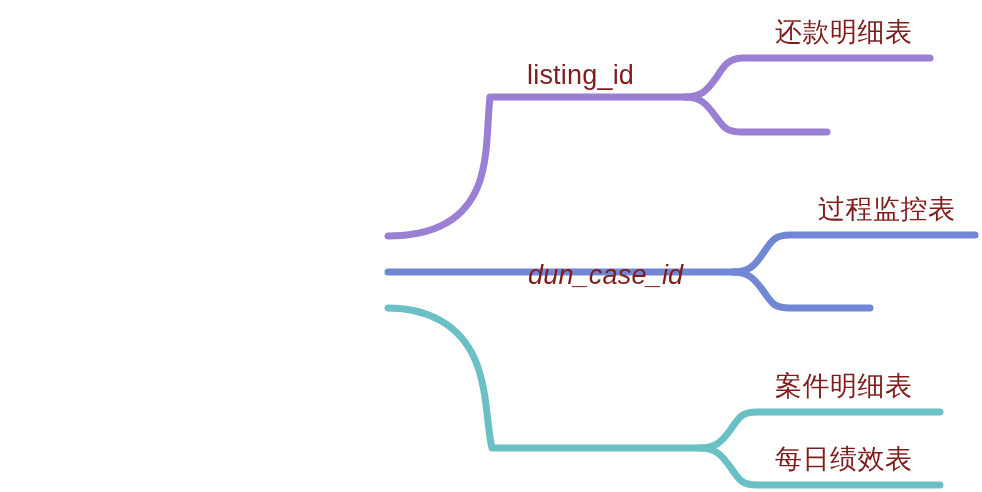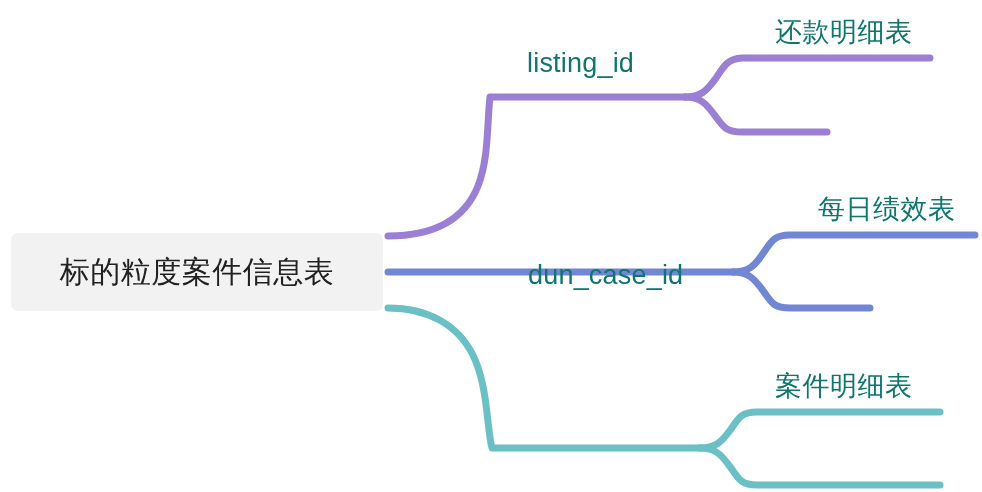--- a/index.html
+++ b/index.html
@@ -39,27 +39,28 @@
   }
   .root-label {
     font-size: 30px;
     color: #212121;
     letter-spacing: 0.5px;
     line-height: 1;
     white-space: nowrap;
   }
   .node-label {
     position: absolute;
-    color: #0f766e;
+    color: #7f1d1d;
     white-space: nowrap;
     line-height: 1;
   }
   .label-branch {
     font-size: 27px;
     letter-spacing: 0.2px;
+    margin-top: 12px;
   }
   .label-leaf-cn {
     font-size: 27px;
     letter-spacing: 0.5px;
   }
 </style>
 </head>
 <body>
 
 <div id="canvas" style="background: rgb(255, 255, 255);">
@@ -72,29 +73,27 @@
 
     <path d="M 388 272 L 733 272" fill="none" stroke="#7187d6" stroke-width="7" stroke-linecap="round" stroke-linejoin="round"></path>
     <path d="M 733 272 C 748 272 754 267 764 252 C 772 240 775 235 790 235 L 975 235" fill="none" stroke="#7187d6" stroke-width="7" stroke-linecap="round" stroke-linejoin="round"></path>
     <path d="M 733 272 C 748 272 754 278 764 292 C 772 304 775 308 790 308 L 870 308" fill="none" stroke="#7187d6" stroke-width="7" stroke-linecap="round" stroke-linejoin="round"></path>
 
     <path d="M 388 308 C 424 308 460 322 476 362 C 488 392 487 430 492 448 L 700 448" fill="none" stroke="#6bc0c6" stroke-width="7" stroke-linecap="round" stroke-linejoin="round"></path>
     <path d="M 700 448 C 715 448 721 443 731 429 C 739 417 742 412 757 412 L 940 412" fill="none" stroke="#6bc0c6" stroke-width="7" stroke-linecap="round" stroke-linejoin="round"></path>
     <path d="M 700 448 C 715 448 721 454 731 468 C 739 480 742 485 757 485 L 940 485" fill="none" stroke="#6bc0c6" stroke-width="7" stroke-linecap="round" stroke-linejoin="round"></path>
   </svg>
 
-  <div class="root-node" style="background: rgb(242, 242, 243);">
-    <span class="root-label">标的粒度案件信息表</span>
-  </div>
 
   <span class="node-label label-branch" style="left:527px; top:50px;">listing_id</span>
 
-  <span class="node-label label-branch" style="left:528px; top:262px;">dun_case_id</span>
+  <span class="node-label label-branch" style="left:528px; top:250px;font-style:italic;">dun_case_id</span>
 
 
   <span class="node-label label-leaf-cn" style="left:775px; top:19px;">还款明细表</span>
 
-  <span class="node-label label-leaf-cn" style="left:818px; top:196px;">每日绩效表</span>
+  <span class="node-label label-leaf-cn" style="left:818px; top:196px;">过程监控表</span>
 
   <span class="node-label label-leaf-cn" style="left:775px; top:373px;">案件明细表</span>
 
+  <span class="node-label label-leaf-cn" style="left:775px; top:446px;">每日绩效表</span>
 
 </div>
 
 </body></html>

